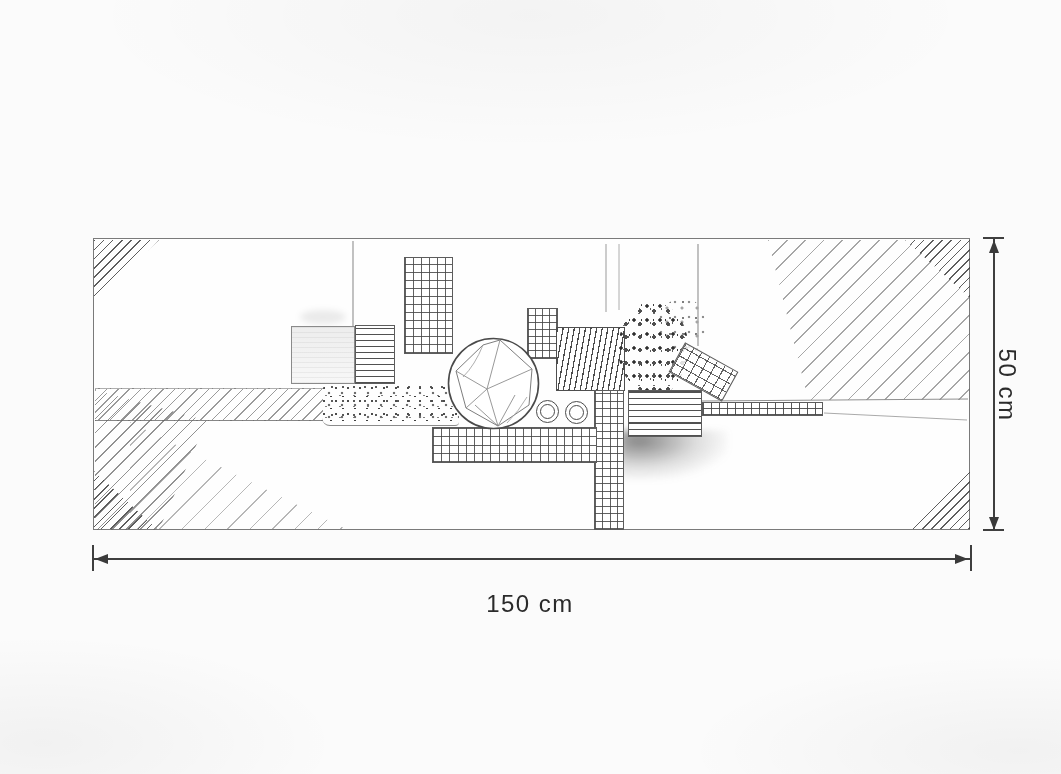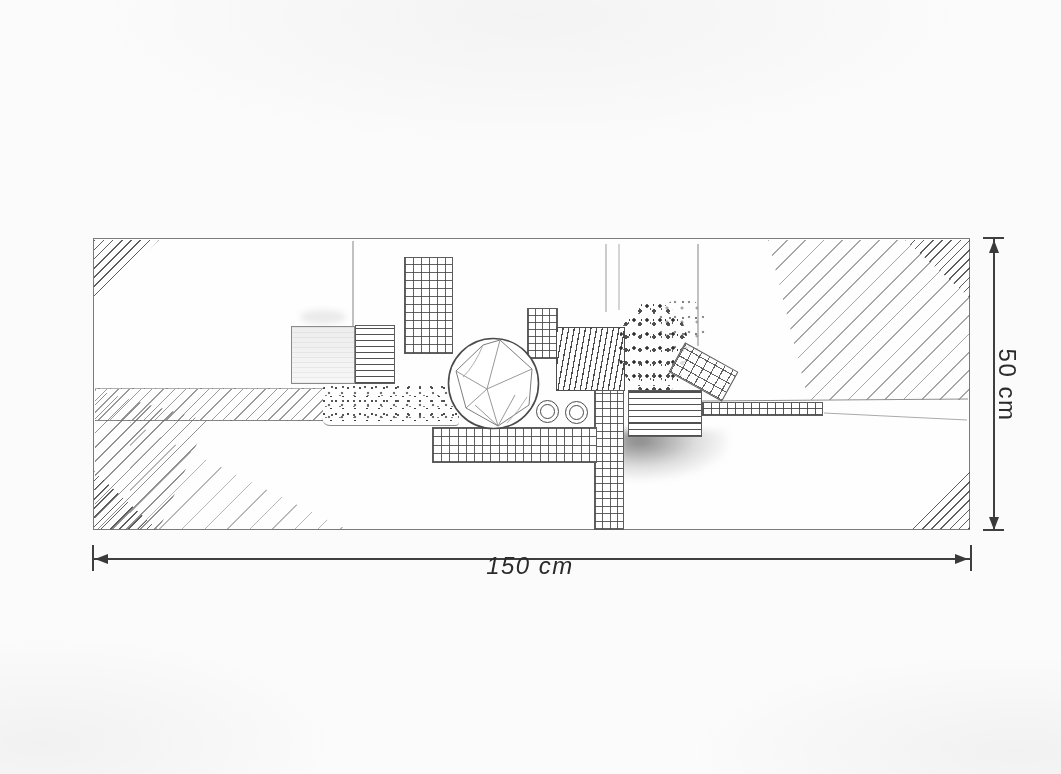--- a/index.html
+++ b/index.html
@@ -174,21 +174,21 @@
   </div>
   <div class="abs ring" style="left:565px;top:401px;width:23px;height:23px;">
     <div class="ring-inner"></div>
   </div>
 
   <div class="abs dim-line" style="left:93px;top:558px;width:878px;height:1.6px;"></div>
   <div class="abs dim-tick" style="left:92px;top:545px;width:1.6px;height:26px;"></div>
   <div class="abs dim-tick" style="left:970px;top:545px;width:1.6px;height:26px;"></div>
   <div class="abs arr arr-left" style="left:95px;top:554px;"></div>
   <div class="abs arr arr-right" style="left:955px;top:554px;"></div>
-  <div class="abs dim-label" style="left:430px;top:552px;width:200px;font-style:italic;">150 cm</div>
+  <div class="abs dim-label" style="left:430px;top:590px;width:200px;">150 cm</div>
 
   <div class="abs dim-line" style="left:993px;top:238px;width:1.6px;height:292px;"></div>
   <div class="abs dim-tick" style="left:983px;top:237px;width:21px;height:1.6px;"></div>
   <div class="abs dim-tick" style="left:983px;top:529px;width:21px;height:1.6px;"></div>
   <div class="abs arr arr-up" style="left:989px;top:240px;"></div>
   <div class="abs arr arr-down" style="left:989px;top:517px;"></div>
   <div class="abs dim-label" style="left:939px;top:373px;width:140px;height:24px;transform:rotate(90deg);">50 cm</div>
 
 </div>
 

